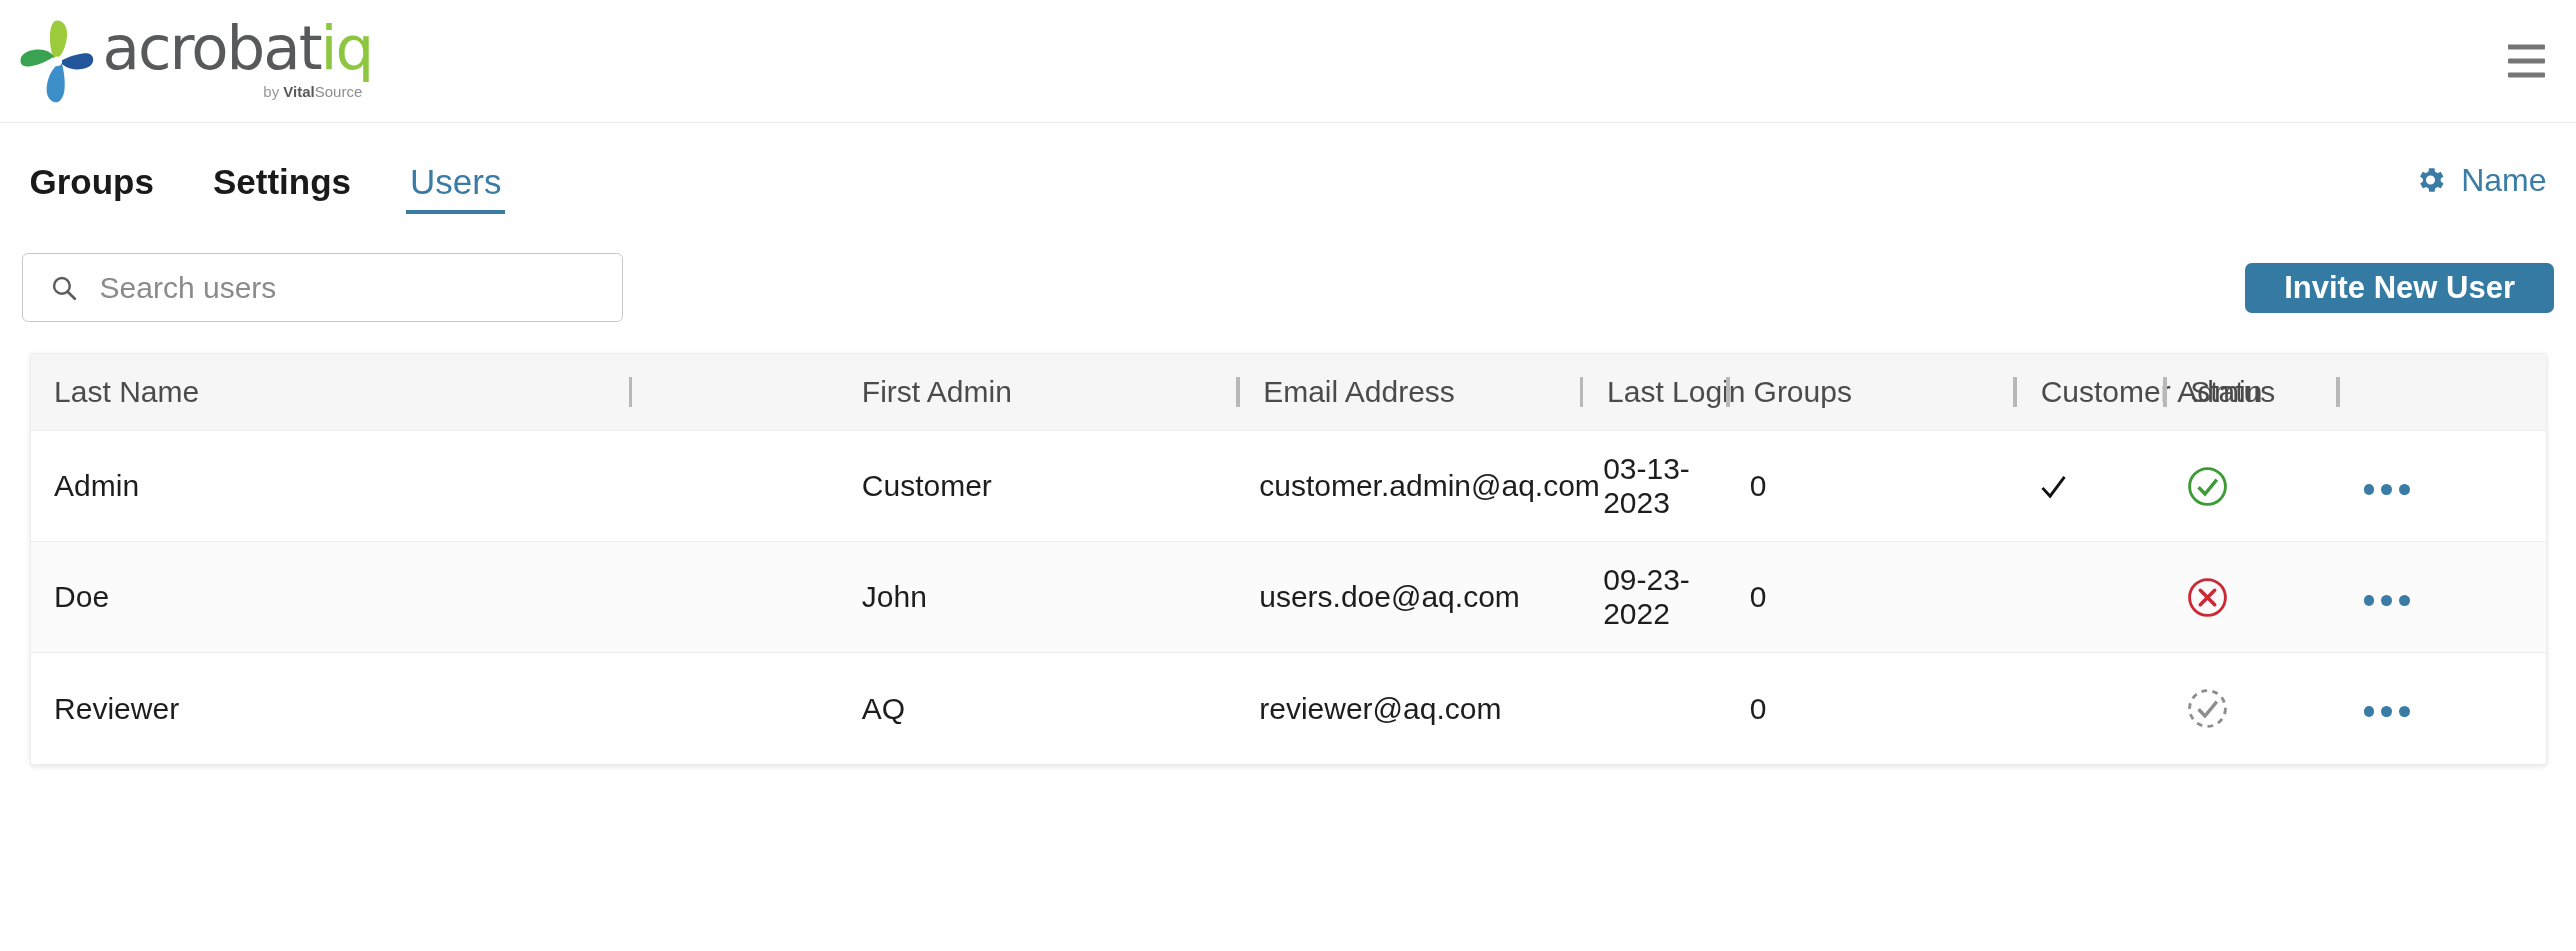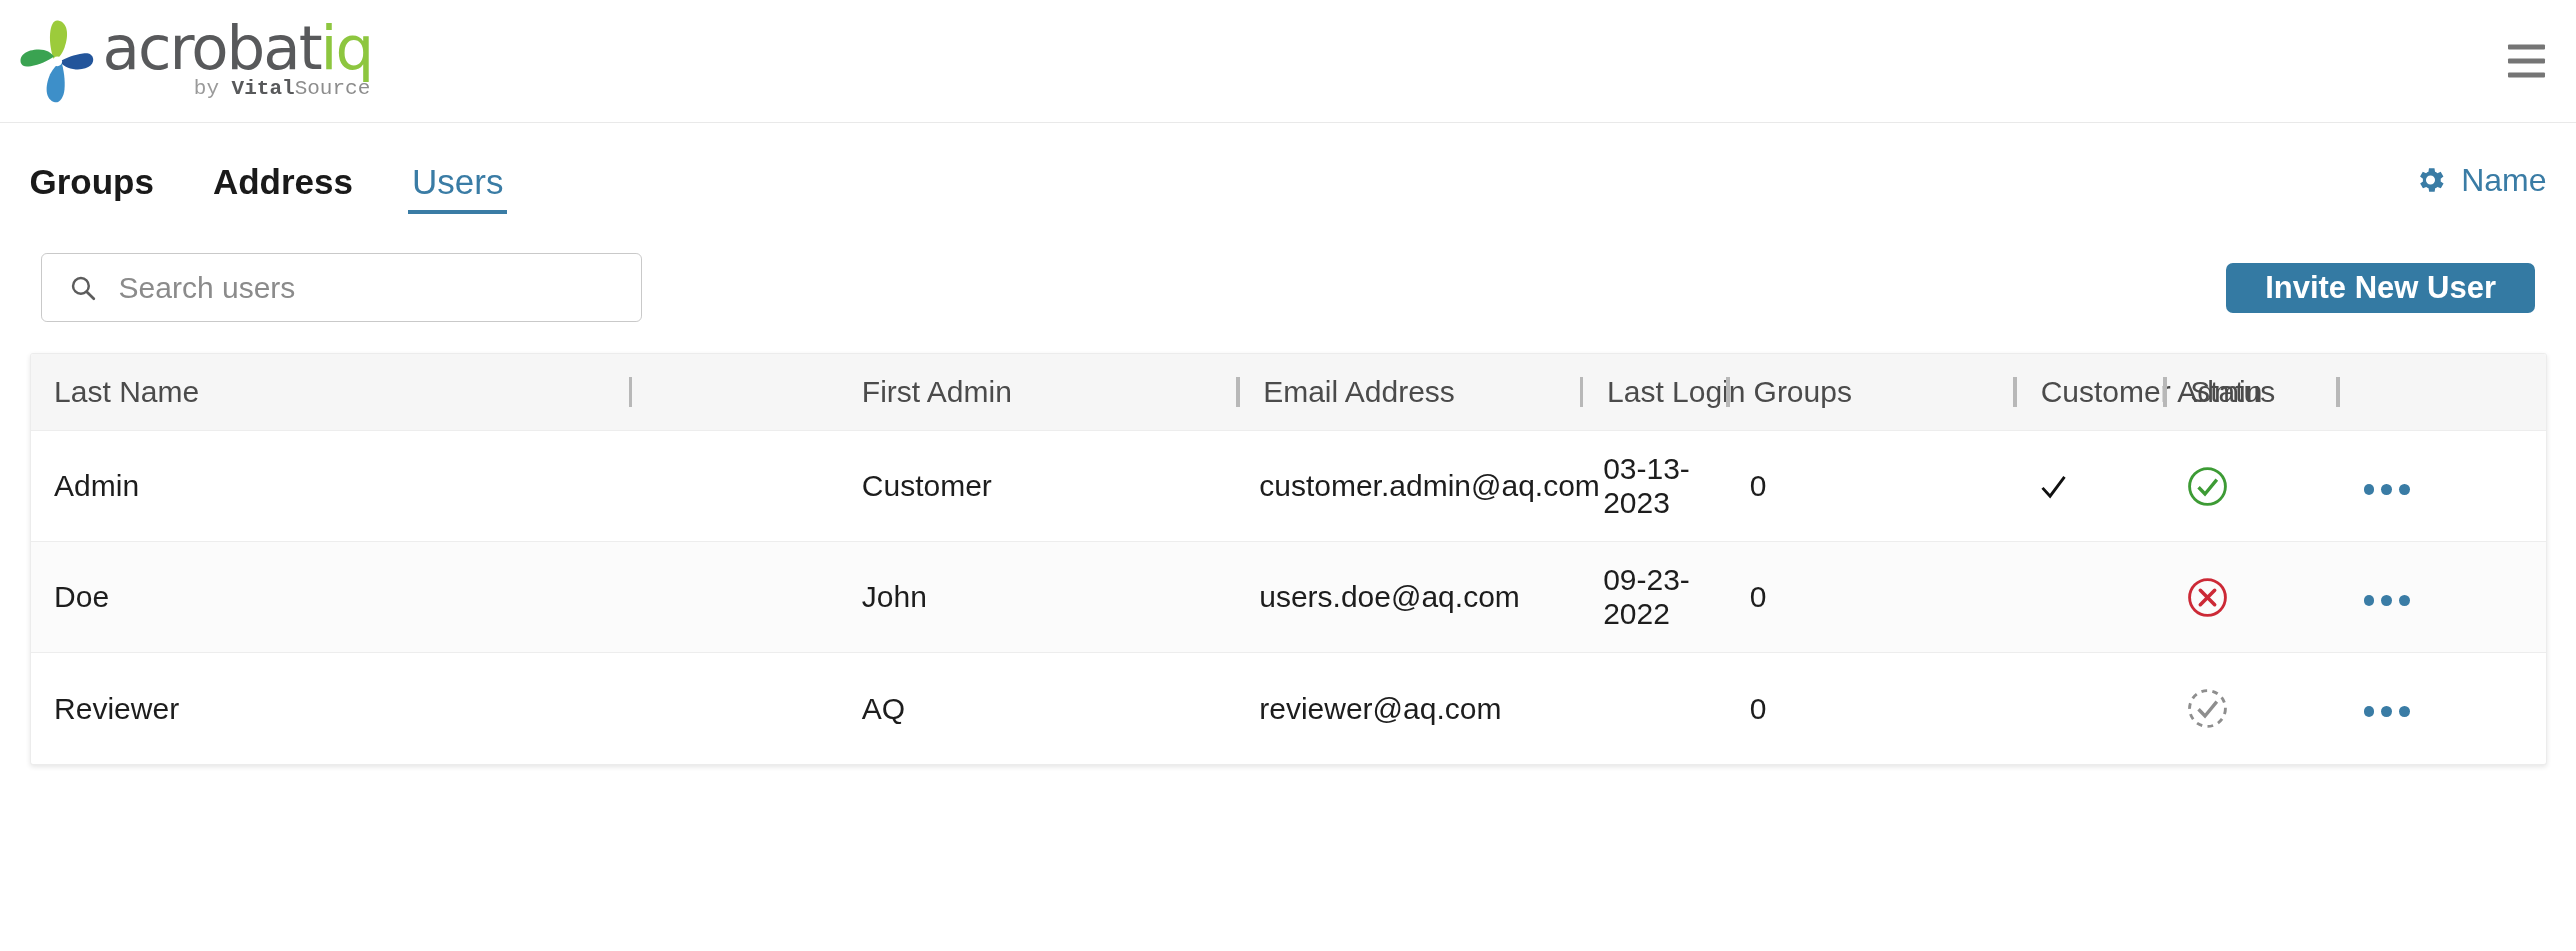--- a/index.html
+++ b/index.html
@@ -31,25 +31,25 @@
     font-size: 61px;
     letter-spacing: -2px;
     line-height: 0.95;
     font-family: "DejaVu Sans", sans-serif;
     font-weight: 400;
   }
   .logo-word .dark { color: #58595b; }
   .logo-word .green { color: #8dc63f; }
   .logo-sub {
     position: absolute;
-    right: 2px;
+    right: 10px;
     bottom: -19.6px;
-    font-size: 21px;
+    font-size: 15px;
     white-space: nowrap;
-    font-family: Liberation Mono, monospace;
+    font-family: Liberation Sans, sans-serif;
   }
   .logo-sub .by { color: #9a9a9a; font-weight: 400; }
   .logo-sub .vital { color: #58595b; font-weight: 700; }
   .logo-sub .source { color: #8d8d8d; font-weight: 400; }
 
   .hamburger {
     position: absolute;
     right: 21.6px; top: 50%;
     transform: translateY(-50%);
     width: 55px; height: 43px;
@@ -106,21 +106,21 @@
     font-size: 32px;
     cursor: pointer;
     white-space: nowrap;
   }
   .gear-icon { width: 33px; height: 33px; display: block; flex: none; }
 
   
   .toolbar {
     position: relative;
     height: 103px;
-    padding: 0 41px;
+    padding: 0 22px;
     display: flex;
     align-items: center;
     justify-content: space-between;
   }
   .search-box {
     position: relative;
     width: 601px;
     height: 69px;
     border: 1px solid #c9c9c9;
     border-radius: 5.9px;
@@ -241,21 +241,21 @@
   <div class="hamburger">
     <span></span>
     <span></span>
     <span></span>
   </div>
 </div>
 
 <div class="tabrow">
   <div class="tabs">
     <div class="tab">Groups</div>
-    <div class="tab">Address</div>
+    <div class="tab">Settings</div>
     <div class="tab active">Users</div>
   </div>
 
   <div class="roles-btn">
     <svg class="gear-icon" viewBox="0 0 24 24">
       <path fill="#3a7ca5" d="M19.4 13a7.6 7.6 0 0 0 0-2l2-1.6-2-3.4-2.4 1a7.6 7.6 0 0 0-1.7-1l-.4-2.6h-4l-.4 2.6c-.6.2-1.2.6-1.7 1l-2.4-1-2 3.4L6.5 11a7.6 7.6 0 0 0 0 2l-2 1.6 2 3.4 2.4-1c.5.4 1.1.8 1.7 1l.4 2.6h4l.4-2.6c.6-.2 1.2-.6 1.7-1l2.4 1 2-3.4-2.1-1.6ZM12 15.3A3.3 3.3 0 1 1 12 8.7a3.3 3.3 0 0 1 0 6.6Z"></path>
     </svg>
     <span>Name</span>
   </div>
 </div>

